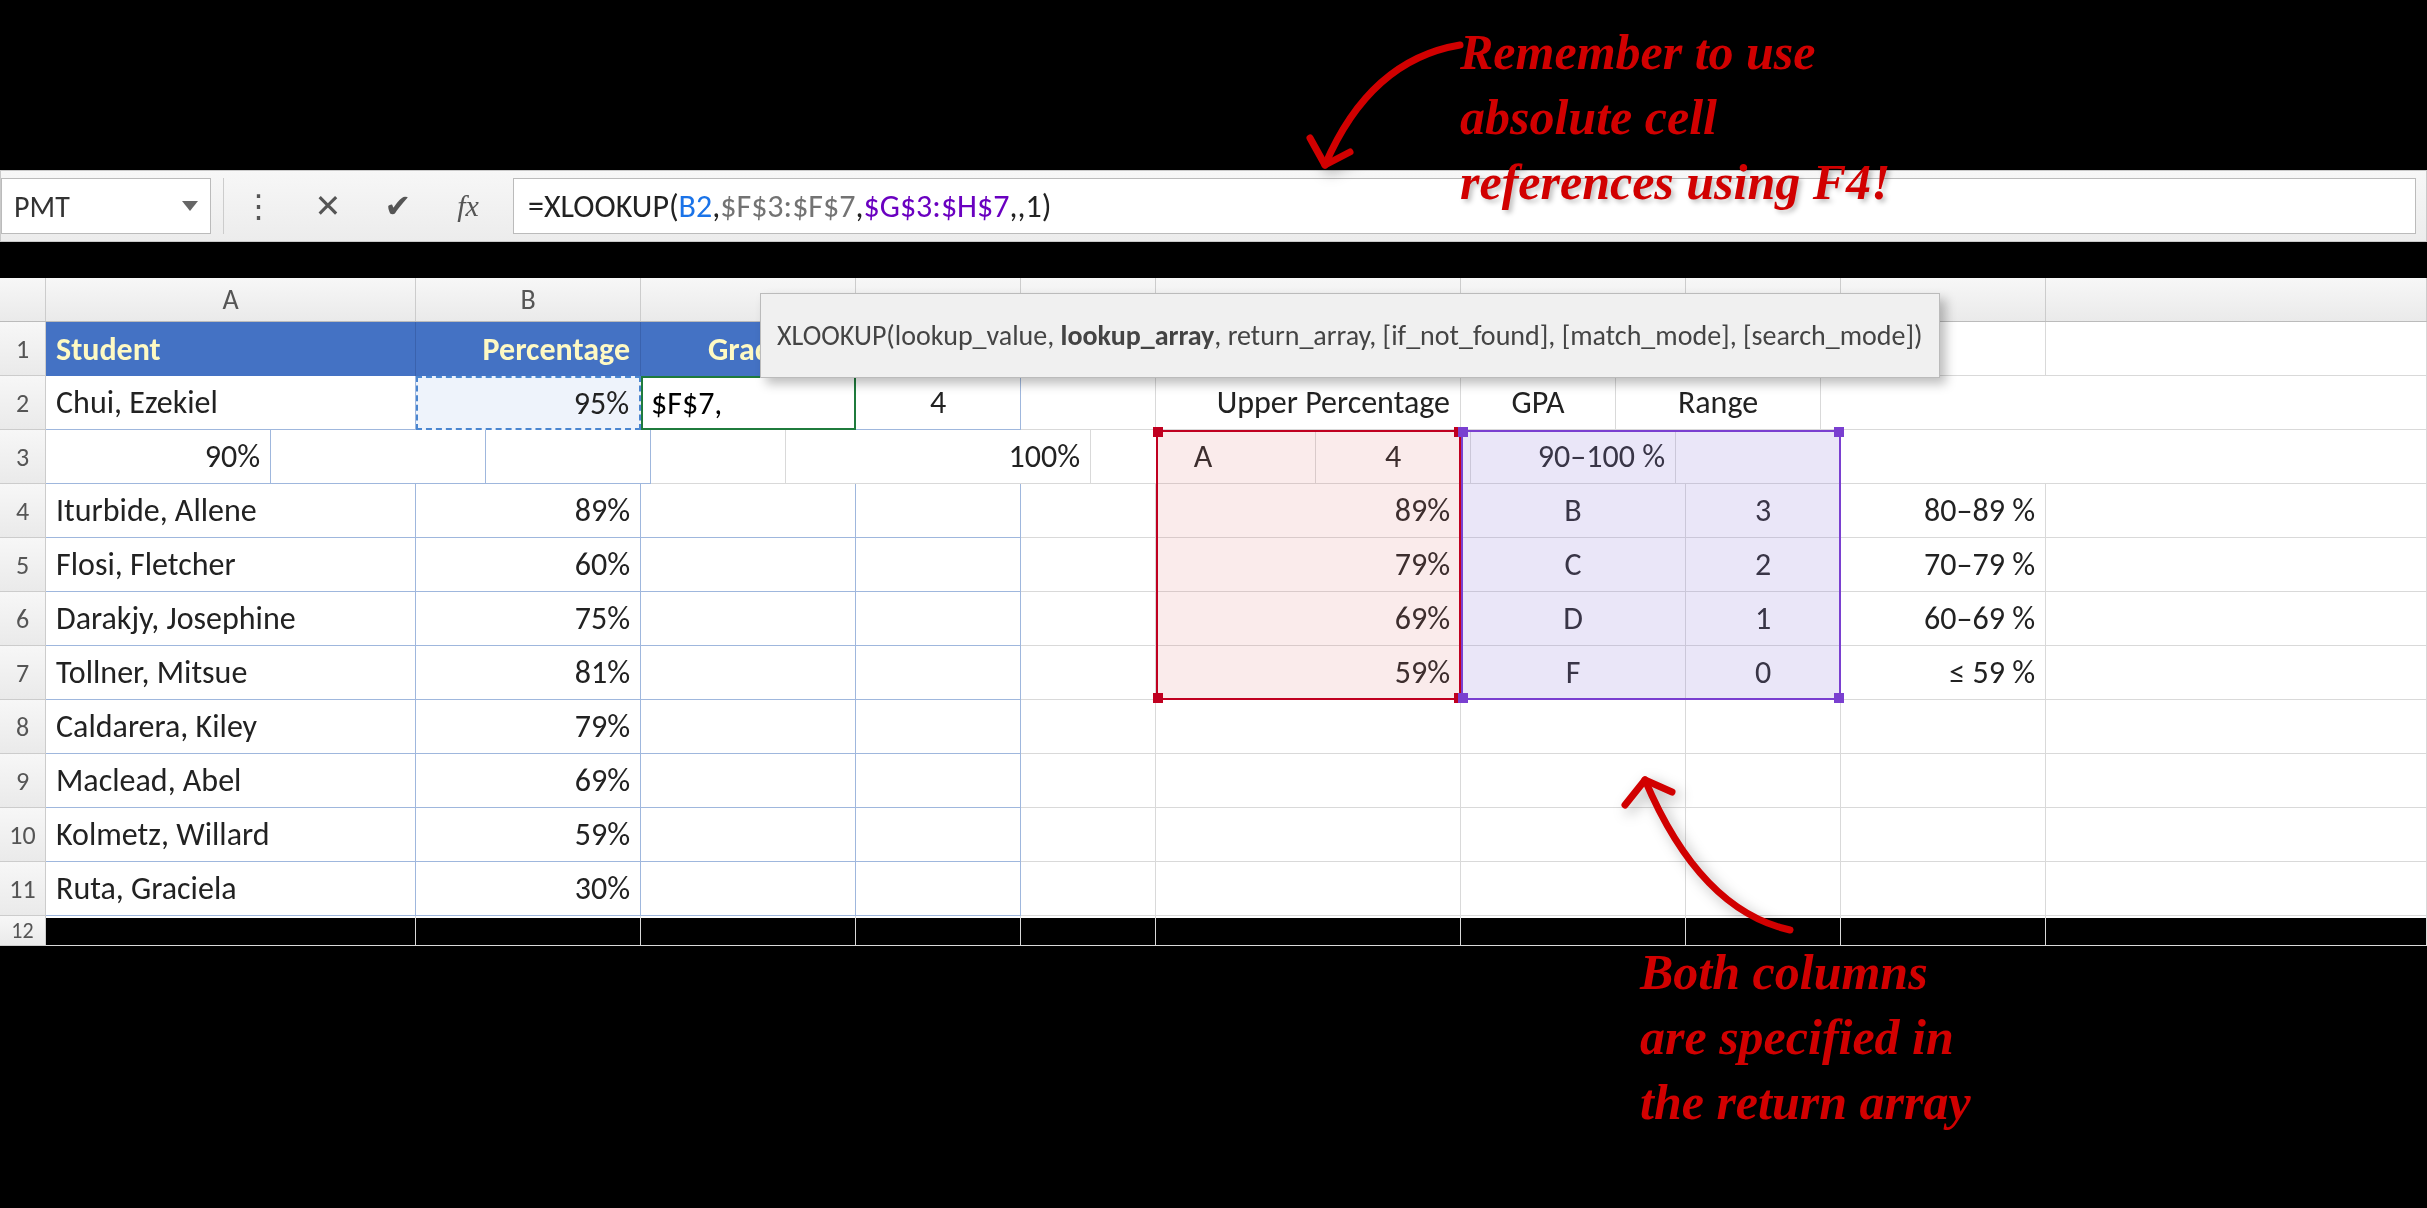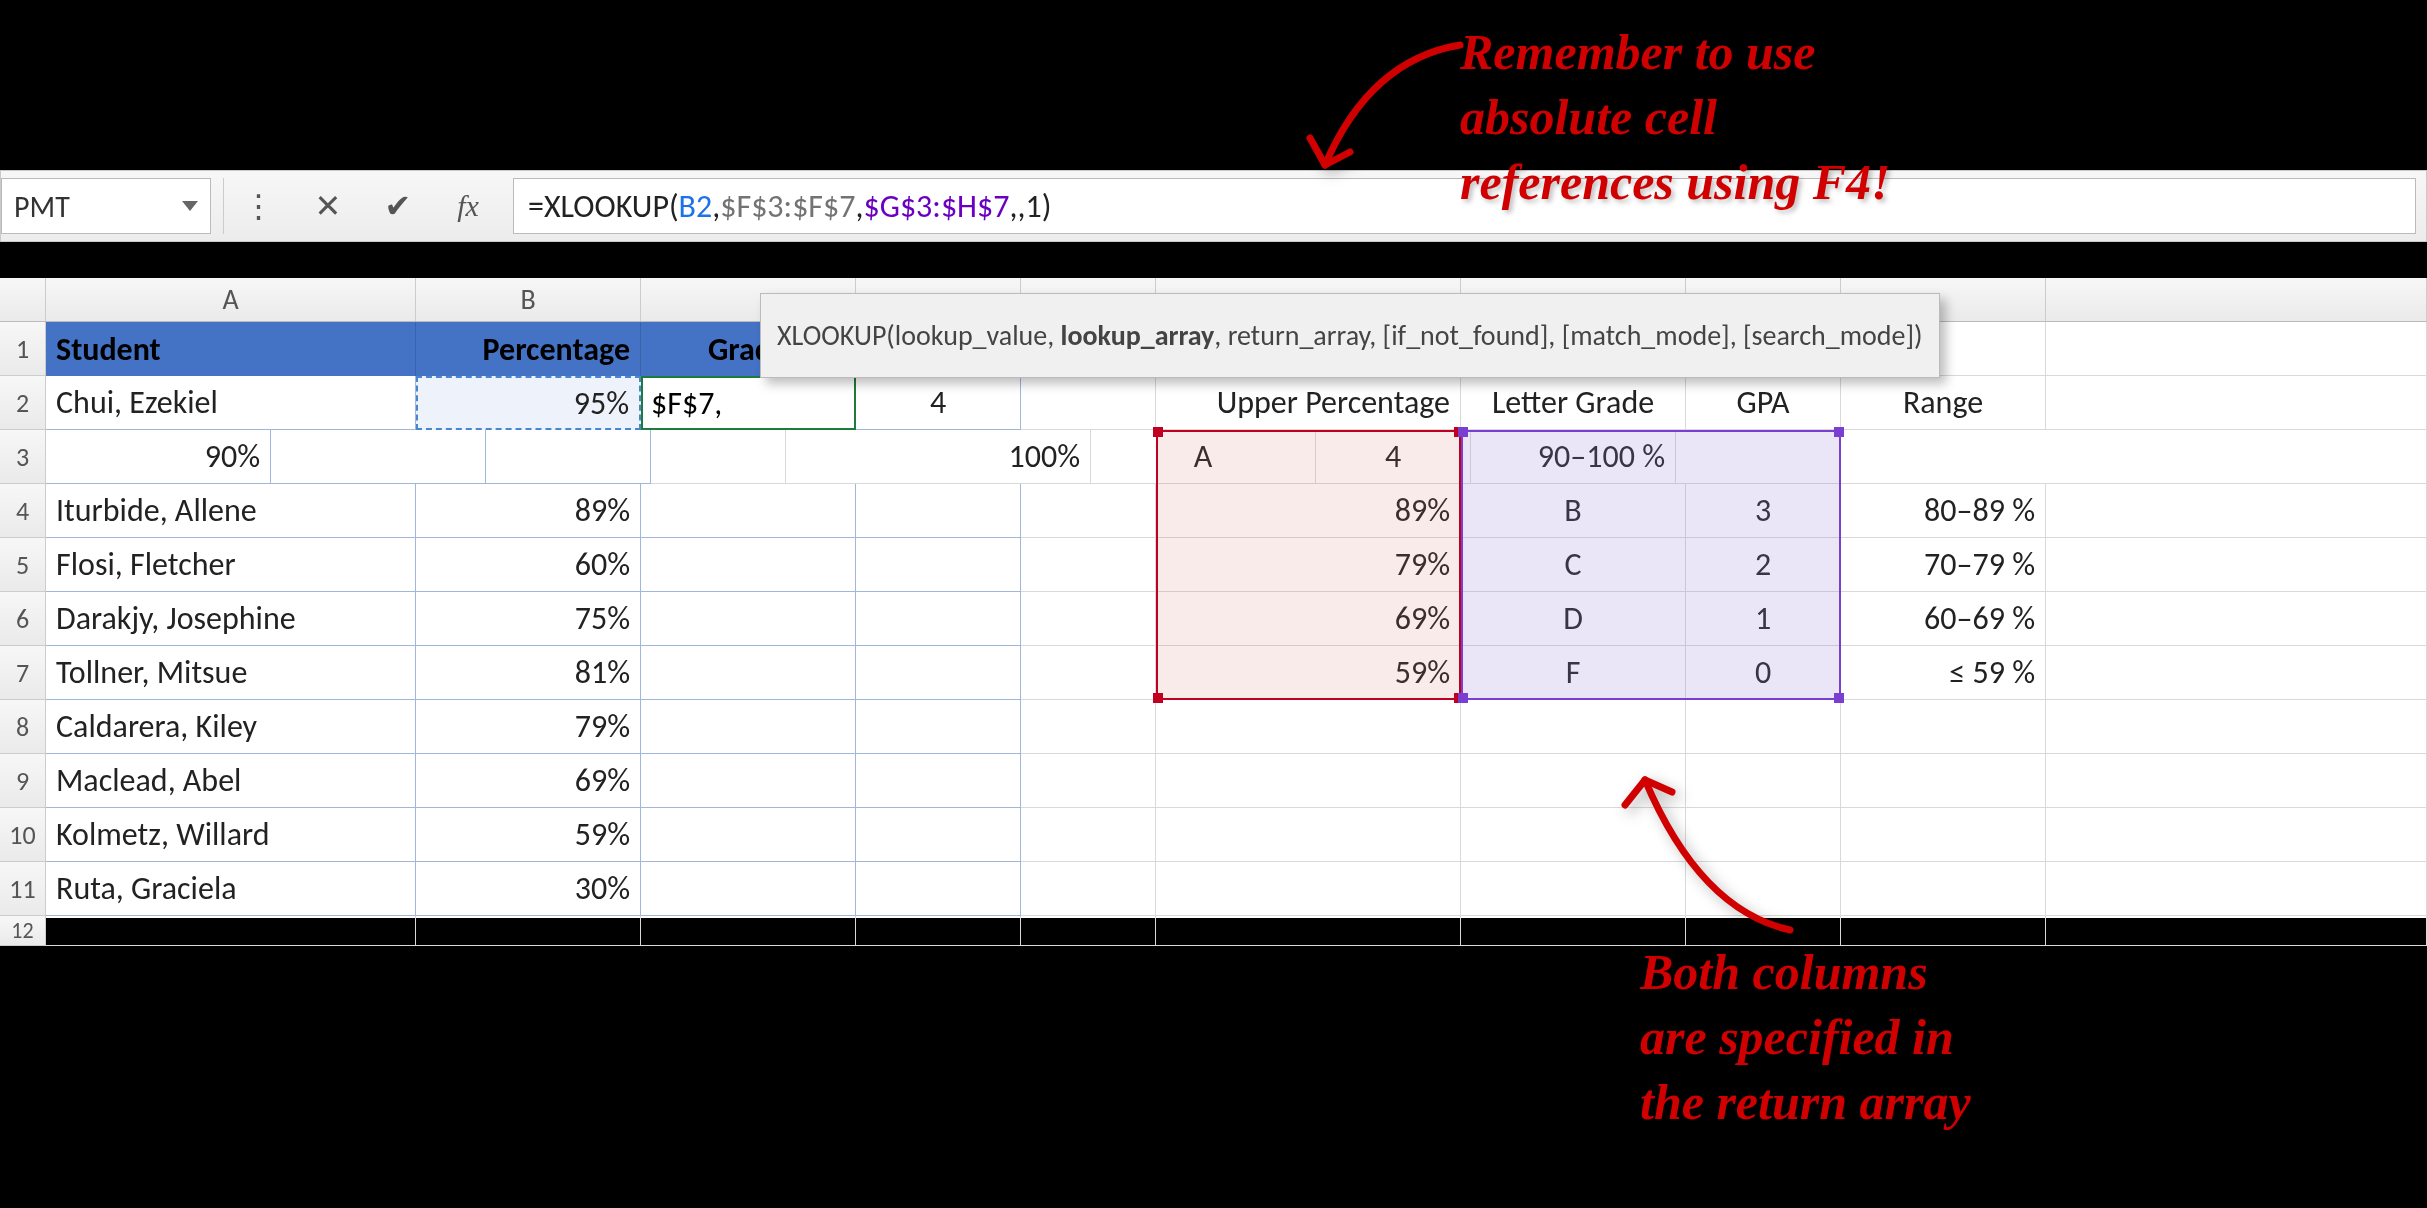--- a/index.html
+++ b/index.html
@@ -114,21 +114,21 @@
   }
   .cell {
     border-right:1px solid #d9d9d9; border-bottom:1px solid #d9d9d9;
     padding: 6px 10px; display:flex; align-items:center;
     color:#222;
   }
   .cell.r { justify-content:flex-end; }
   .cell.c { justify-content:center; }
 
   .tblhdr {
-    background:#4472c4; color:#000000; font-weight:600;
+    background:#4472c4; color:#fef9c3; font-weight:600;
     border-right:1px solid #3a62ad; border-bottom:none;
   }
   .tblcell { border-color:#9fb7dd; }
 
   
   .range-box {
     position:absolute; pointer-events:none;
   }
   .range-red {
     border:2px solid #c00020;
@@ -261,21 +261,20 @@
     </div>
 
     <div class="row">
       <div class="rownum">2</div>
       <div class="cell tblcell colA">Chui, Ezekiel</div>
       <div class="cell tblcell colB r" style="background:#eef3fb;border:2px dashed #4a86d0">95%</div>
       <div class="cell tblcell colC"></div>
       <div class="cell tblcell colD c">4</div>
       <div class="cell colE"></div>
       <div class="cell colF r">Upper Percentage</div>
-      <div class="cell colG c">Letter Grade</div>
       <div class="cell colH c">GPA</div>
       <div class="cell colI c">Range</div>
       <div class="cell colJ"></div>
     </div>
 
     <div class="row">
       <div class="rownum">3</div>
       <div class="cell tblcell colB r">90%</div>
       <div class="cell tblcell colC"></div>
       <div class="cell tblcell colD"></div>

